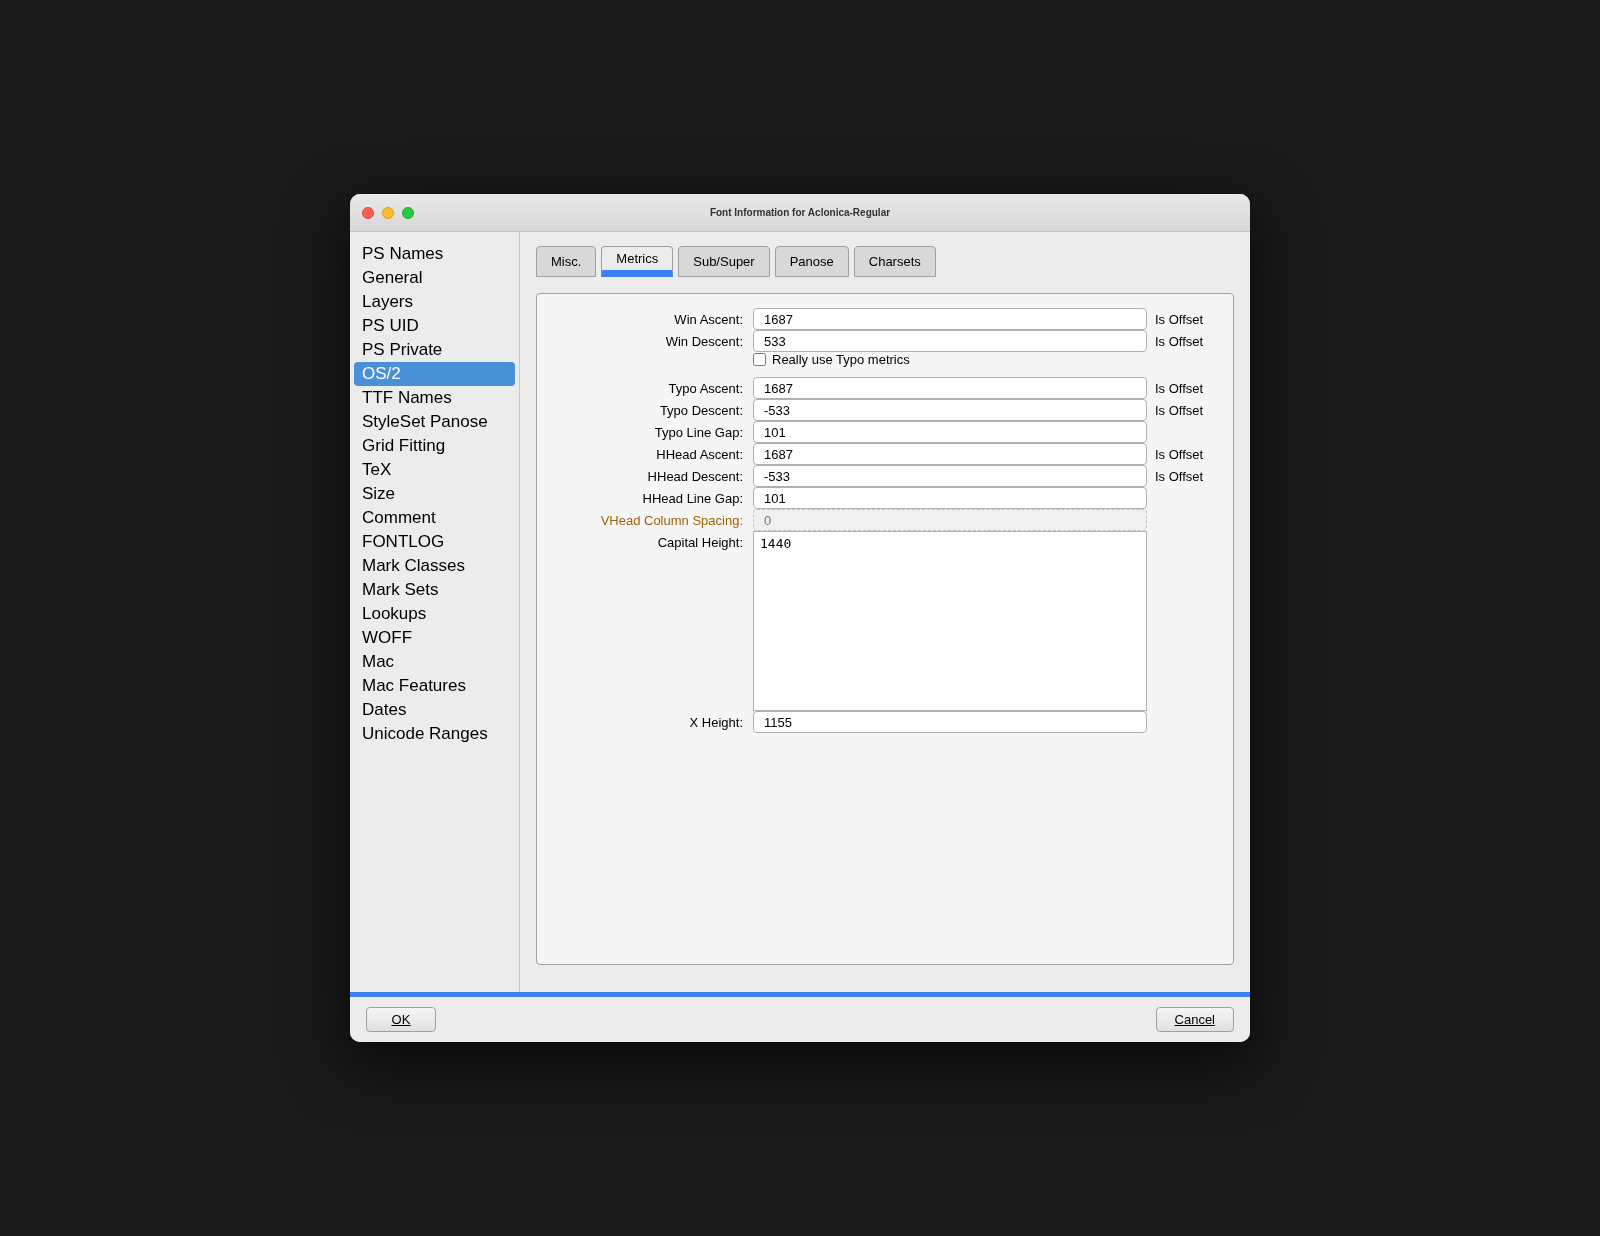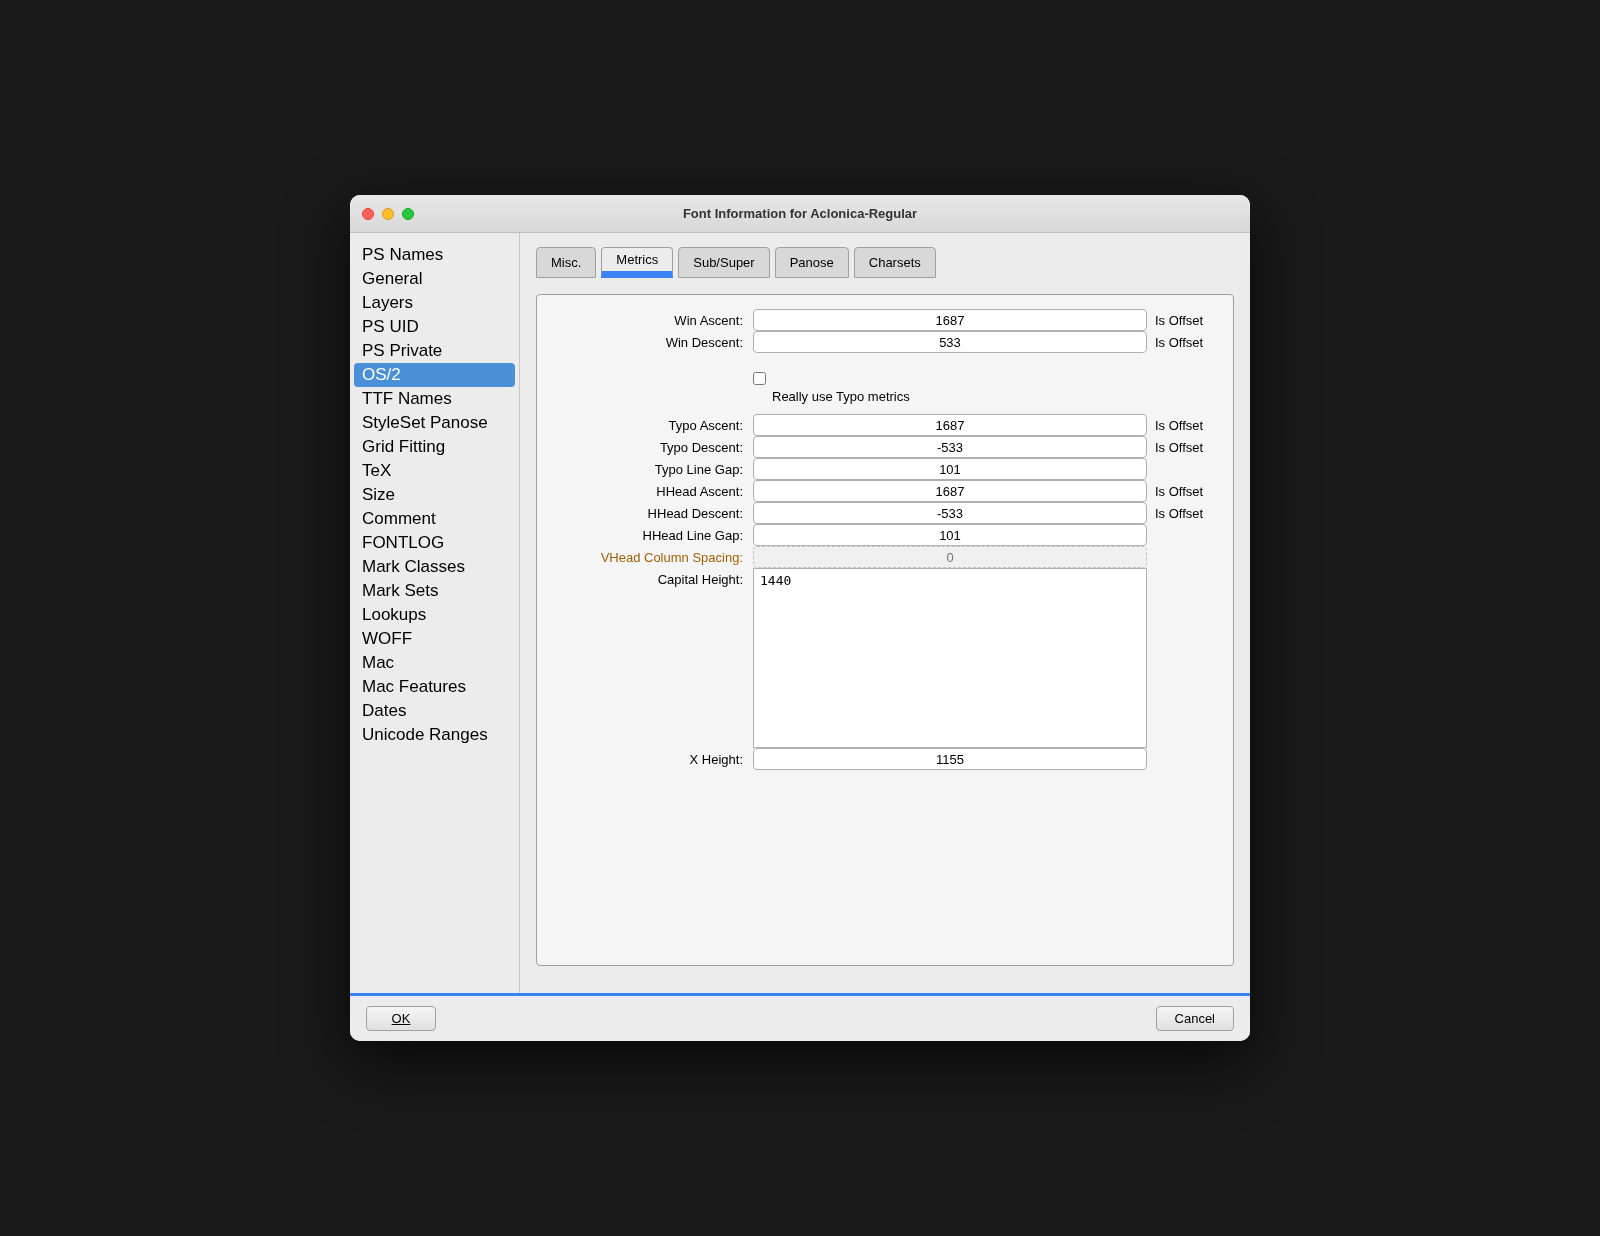--- a/index.html
+++ b/index.html
@@ -50,21 +50,21 @@
     }
 
     .traffic-light.close { background: #ff5f57; border: 1px solid #e0443e; }
     .traffic-light.minimize { background: #febc2e; border: 1px solid #d4a017; }
     .traffic-light.maximize { background: #28c840; border: 1px solid #1aab29; }
 
     .title-text {
       position: absolute;
       left: 50%;
       transform: translateX(-50%);
-      font-size: 13px;
+      font-size: 10px;
       font-weight: 600;
       color: #333;
     }
 
     .window-body {
       display: flex;
       height: 760px;
     }
 
     .sidebar {
@@ -148,21 +148,20 @@
 
     .form-input {
       flex: 1;
       height: 22px;
       border: 1px solid #b0b0b0;
       border-radius: 4px;
       background: #fff;
       padding: 2px 10px;
       font-size: 13px;
       outline: none;
-      text-align: center;
     }
 
     .form-input:disabled {
       background: #f0f0f0;
       color: #a0a0a0;
       border: 1px dashed #c0c0c0;
     }
 
     .form-suffix {
       width: 70px;
@@ -189,30 +188,30 @@
       display: flex;
       align-items: center;
       margin-bottom: 10px;
       padding-left: 200px;
     }
 
     .checkbox-row label {
       font-size: 13px;
       color: #000;
       margin-left: 6px;
-      margin-top: 36px;
     }
 
     .footer {
       display: flex;
       justify-content: space-between;
       align-items: flex-start;
       padding: 10px 16px;
       background: #ececec;
-      border-top: 3px solid #3b82f6;
+      border-top: 5px solid #3b82f6;
+      text-decoration: underline;
     }
 
     .btn {
       padding: 4px 18px;
       border: 1px solid #a0a0a0;
       border-radius: 4px;
       background: linear-gradient(to bottom, #f5f5f5, #e0e0e0);
       font-size: 13px;
       cursor: pointer;
       min-width: 70px;

